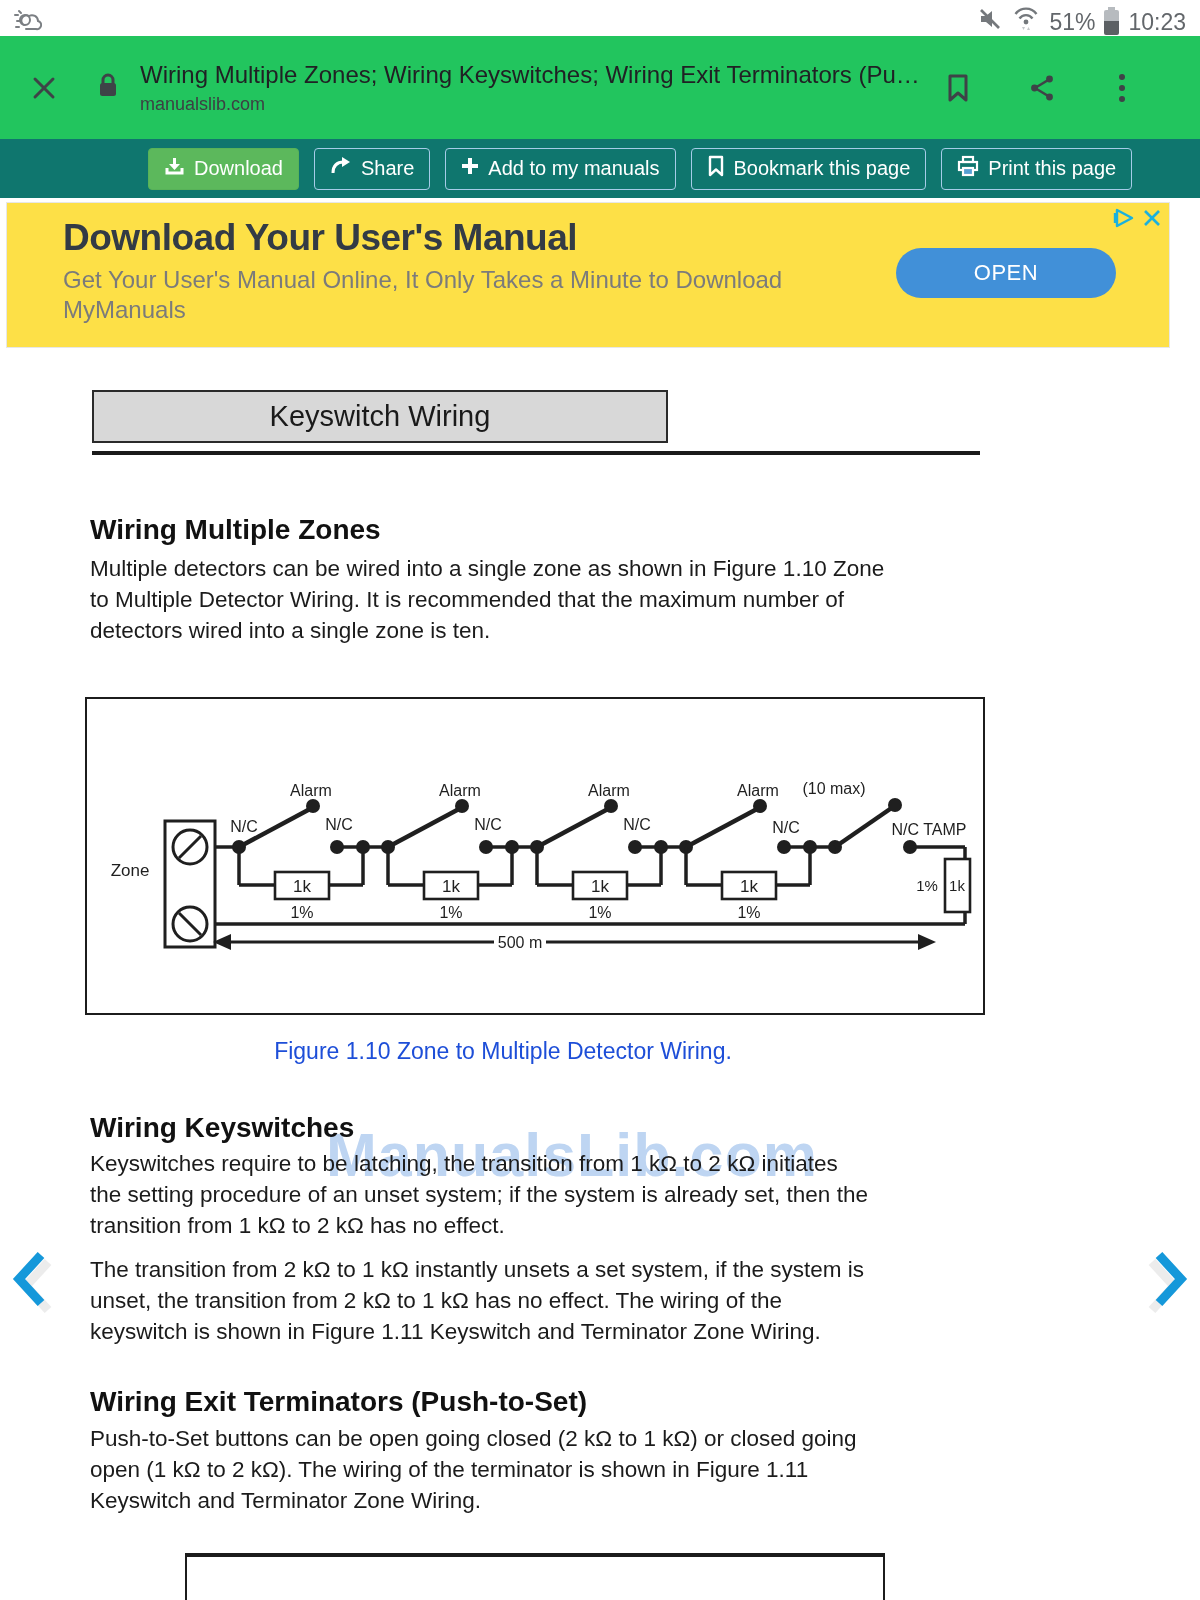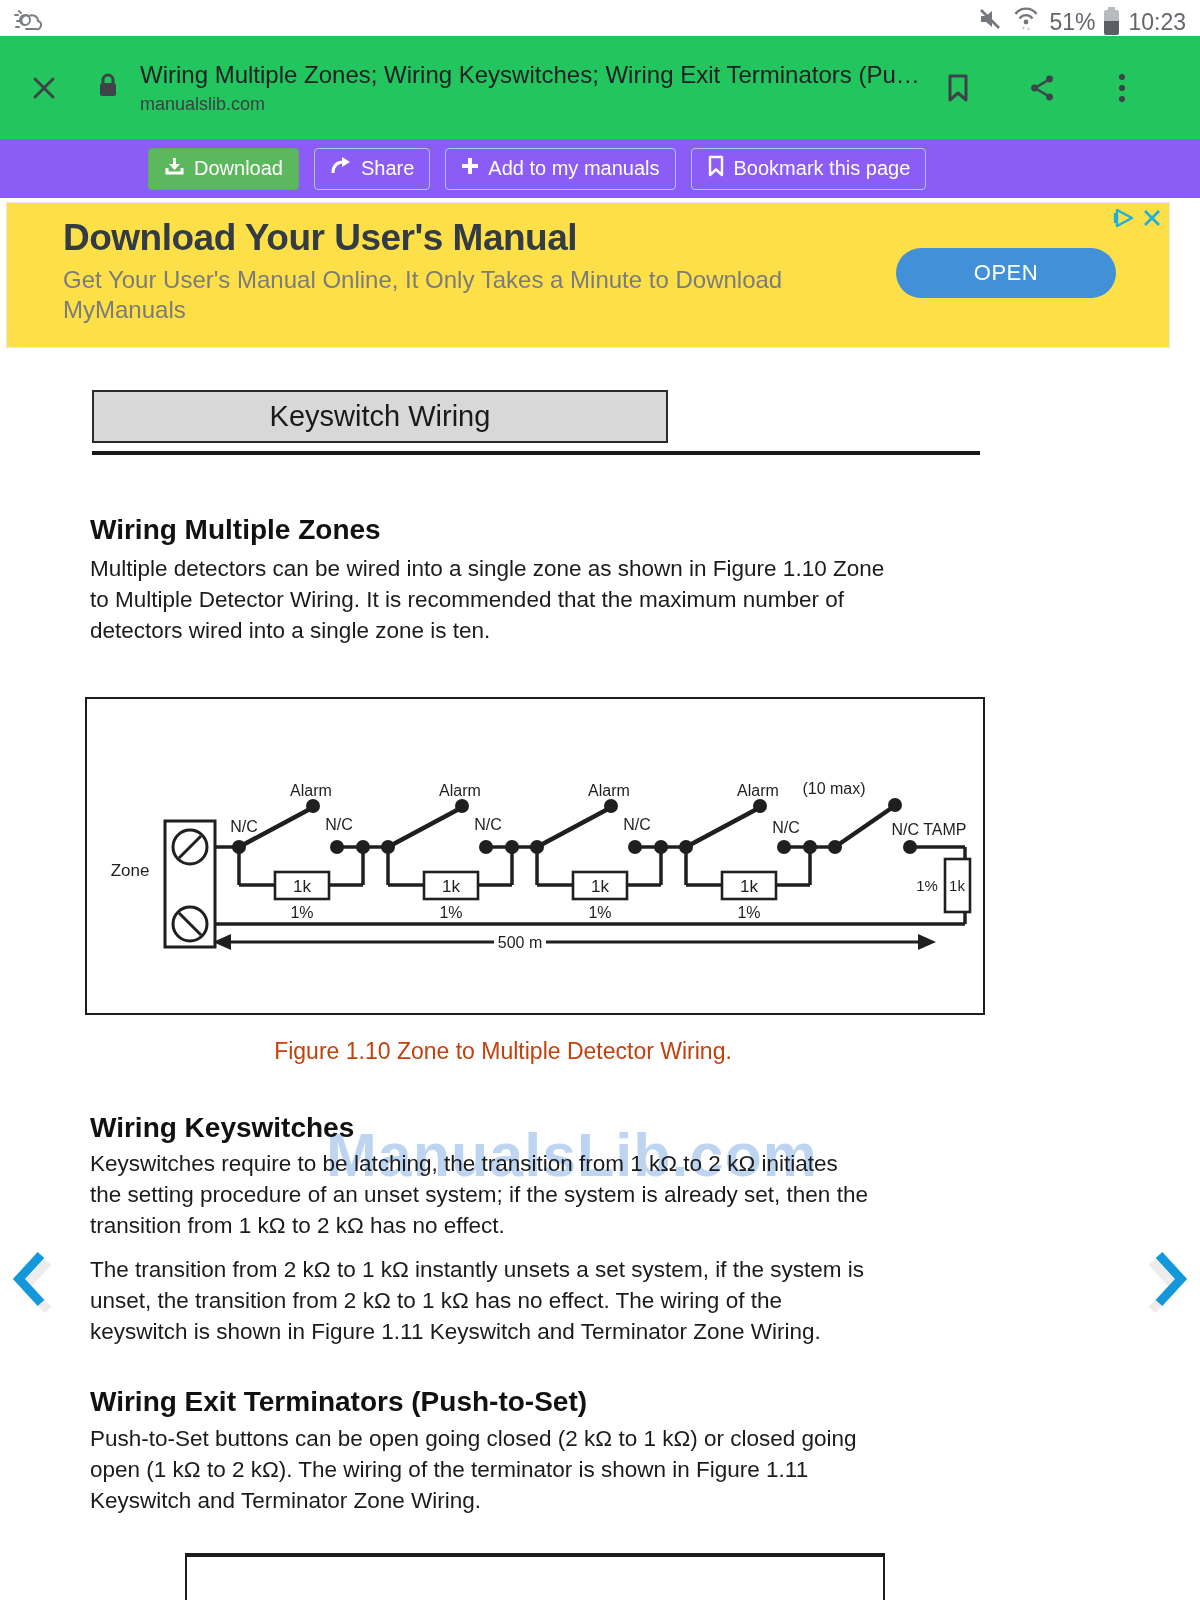--- a/index.html
+++ b/index.html
@@ -20,21 +20,21 @@
     display:flex; align-items:center; }
   .hico { color:#3e4347; }
   .close-btn { margin-left:24px; width:40px; height:40px; display:flex; align-items:center; justify-content:center; }
   .lock { margin-left:32px; }
   .titleblock { margin-left:20px; width:790px; overflow:hidden; }
   .ptitle { font-size:24px; color:#202124; white-space:nowrap; overflow:hidden; }
   .pdomain { font-size:18px; color:#3c4043; margin-top:5px; }
   .hbtn { width:44px; height:44px; display:flex; align-items:center; justify-content:center; }
   .hb1 { margin-left:6px; } .hb2 { margin-left:40px; } .hb3 { margin-left:36px; }
   
-  .bluebar { position:absolute; top:139px; left:0; width:1200px; height:59px; background:#8b5cf6;
+  .bluebar { position:absolute; top:139px; left:0; width:1200px; height:59px; background:#0f766e;
     display:flex; align-items:center; padding-left:148px; gap:15px; }
   .abtn { height:42px; display:flex; align-items:center; gap:9px; padding:0 15px;
     border:1px solid #a6cce8; border-radius:4px; color:#fff; font-size:20px; white-space:nowrap; background:transparent; }
   .abtn.green { background:#5cb85c; border-color:#58b258; }
   
   .ad { position:absolute; top:202px; left:6px; width:1164px; height:146px; background:#fde047;
     border:1px solid #e7e7e7; }
   .ad-headline { position:absolute; left:56px; top:14px; font-size:37px; font-weight:bold; color:#333b45; letter-spacing:-0.5px; }
   .ad-sub { position:absolute; left:56px; top:62px; font-size:24px; color:#7b7b7b; line-height:30px; }
   .ad-cta { position:absolute; left:889px; top:45px; width:220px; height:50px; border-radius:25px;
@@ -44,21 +44,21 @@
   .rule { position:absolute; top:451px; left:92px; width:888px; height:4px; background:#1a1a1a; }
   .banner { position:absolute; top:390px; left:92px; width:576px; height:53px; background:#d8d8d8;
     border:2px solid #2a2a2a; display:flex; align-items:center; justify-content:center;
     font-size:29px; color:#1a1a1a; }
   h2 { position:absolute; left:90px; font-size:28px; font-weight:bold; color:#111; z-index:2; }
   .h2a { top:514px; } .h2b { top:1112px; } .h2c { top:1386px; }
   .para { position:absolute; left:90px; font-size:22.5px; color:#1b1b1b; z-index:2; }
   .p1 { top:556px; } .p2 { top:1151px; } .p3 { top:1257px; } .p4 { top:1426px; }
   .pline { height:31px; white-space:nowrap; }
   .figbox { position:absolute; top:697px; left:85px; width:900px; height:318px; border:2px solid #1c1c1c; background:#fff; }
-  .caption { position:absolute; top:1038px; left:85px; width:836px; text-align:center; font-size:23px; color:#c2410c; }
+  .caption { position:absolute; top:1038px; left:85px; width:836px; text-align:center; font-size:23px; color:#1d4ed8; }
   .watermark { position:absolute; top:1120px; left:326px; font-size:61px; font-weight:bold;
     color:#bed5f2; letter-spacing:1px; z-index:1; white-space:nowrap; }
   .chevron { position:absolute; top:1250px; z-index:3; }
   .chev-left { left:8px; } .chev-right { left:1142px; }
   .figbox2 { position:absolute; top:1553px; left:185px; width:700px; height:47px;
     border-top:4px solid #1c1c1c; border-left:2px solid #1c1c1c; border-right:2px solid #1c1c1c; background:#fff; }
 </style>
 </head>
 <body>
 
@@ -176,20 +176,30 @@
     </span>
     <span>Add to my manuals</span>
   </div>
   <div class="abtn">
     <span>
       <svg width="18" height="22" viewBox="0 0 18 22">
           <path d="M3 2 h12 v18 l-6 -5.5 -6 5.5 z" stroke="#fff" stroke-width="2.4" fill="none" stroke-linejoin="round"></path>
         </svg>
     </span>
     <span>Bookmark this page</span>
+  </div>
+  <div class="abtn">
+    <span>
+      <svg width="22" height="22" viewBox="0 0 22 22">
+        <rect x="6" y="2" width="10" height="5" stroke="#fff" stroke-width="2.2" fill="none"></rect>
+        <rect x="2" y="7" width="18" height="8" stroke="#fff" stroke-width="2.2" fill="none"></rect>
+        <rect x="6" y="13" width="10" height="7" fill="#57a0d3" stroke="#fff" stroke-width="2.2"></rect>
+      </svg>
+    </span>
+    <span>Print this page</span>
   </div>
 </div>
 
 <div class="ad">
   <div class="ad-headline">Download Your User's Manual</div>
   <div class="ad-sub">
     <div>Get Your User's Manual Online, It Only Takes a Minute to Download</div>
     <div>MyManuals</div>
   </div>
   <div class="ad-cta">OPEN</div>

